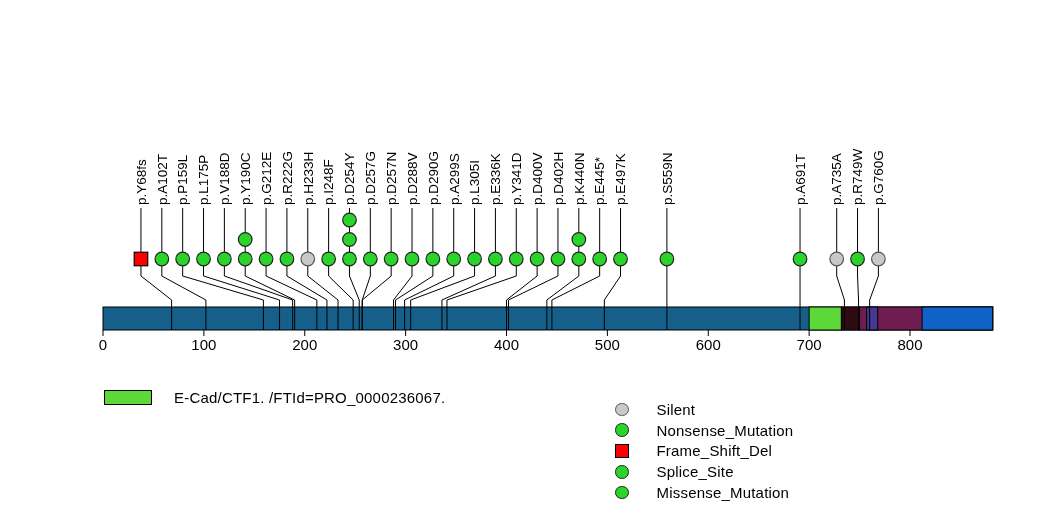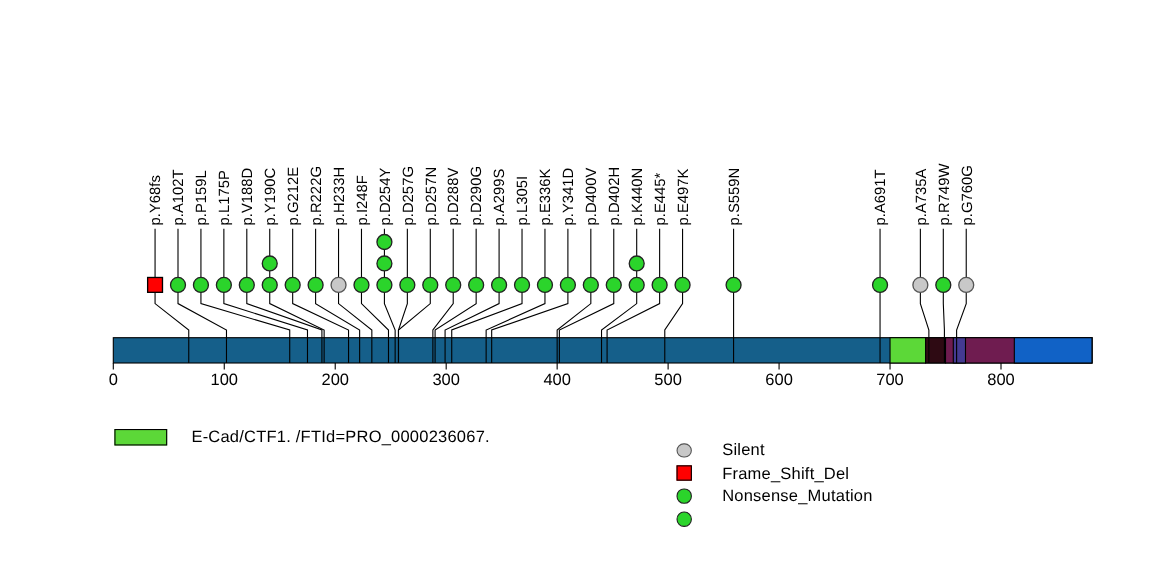--- a/index.html
+++ b/index.html
@@ -143,24 +143,29 @@
         <span class="legend-label">E-Cad/CTF1. /FTId=PRO_0000236067.</span>
       </div>
     </div>
 
   <div class="legend" id="legend-types" style="left:615px;top:399px;">
       <div class="legend-row">
         <span class="sym circle" style="background: rgb(200, 200, 200); border: 1.2px solid rgb(85, 85, 85);"></span>
         <span class="legend-label">Silent</span>
       </div>
       <div class="legend-row">
+        <span class="sym circle" style="background: rgb(43, 212, 43); border: 1.2px solid rgb(34, 34, 34);"></span>
+        <span class="legend-label">Nonsense_Mutation</span>
+      </div>
+      <div class="legend-row">
         <span class="sym" style="background: rgb(255, 0, 0); border: 1.2px solid rgb(0, 0, 0);"></span>
         <span class="legend-label">Frame_Shift_Del</span>
       </div>
       <div class="legend-row">
         <span class="sym circle" style="background: rgb(43, 212, 43); border: 1.2px solid rgb(34, 34, 34);"></span>
-        <span class="legend-label">Nonsense_Mutation</span>
+        <span class="legend-label">Splice_Site</span>
       </div>
       <div class="legend-row">
         <span class="sym circle" style="background: rgb(43, 212, 43); border: 1.2px solid rgb(34, 34, 34);"></span>
+        <span class="legend-label">Missense_Mutation</span>
       </div>
     </div>
 </div>
 
 </body></html>

